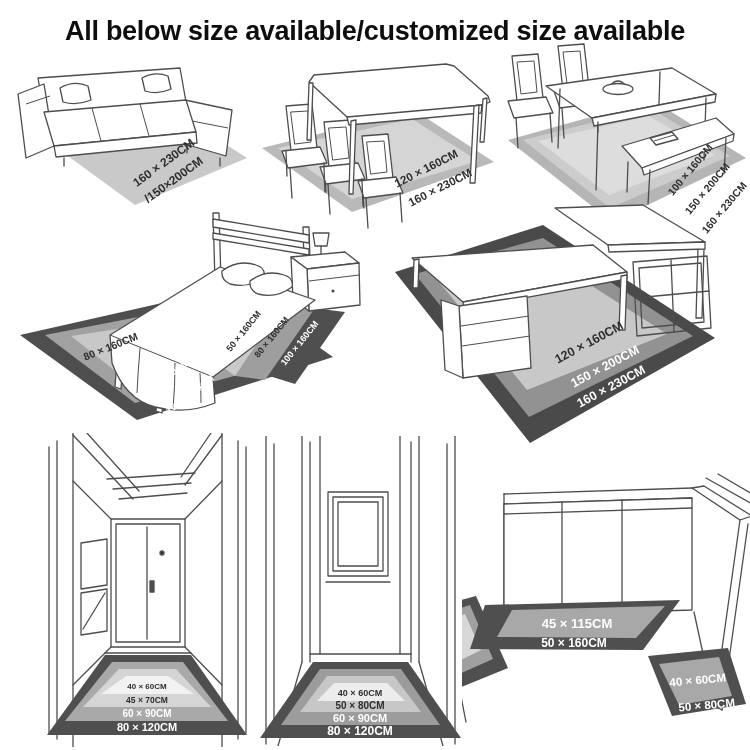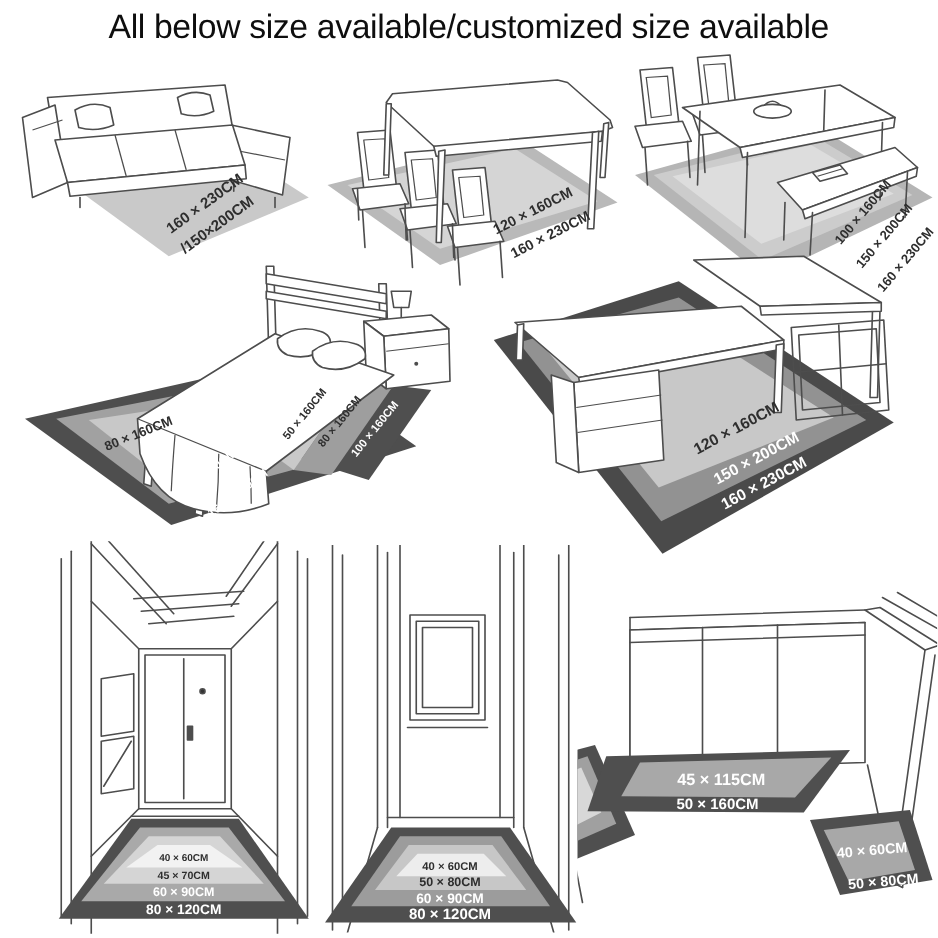--- a/index.html
+++ b/index.html
@@ -1,19 +1,19 @@
 <!DOCTYPE html>
 <html><head>
 <meta charset="utf-8">
 <style>
   html,body{margin:0;padding:0;background:#fff;}
   #canvas{position:relative;width:750px;height:750px;background:#fff;overflow:hidden;
           font-family:"Liberation Sans",sans-serif;}
-  #title{position:absolute;left:0;top:2px;width:750px;height:38px;line-height:38px;
-         text-align:center;font-size:27px;font-weight:400;color:#0e0e0e;letter-spacing:-.3px;}
+  #title{position:absolute;left:0;top:12px;width:750px;height:38px;line-height:38px;
+         text-align:center;font-size:27px;font-weight:700;color:#0e0e0e;letter-spacing:-.3px;}
   .scene{position:absolute;}
   svg text{font-family:"Liberation Sans",sans-serif;font-weight:700;}
   .art{fill:#fff;stroke:#4d4d4d;stroke-width:1.3;stroke-linejoin:round;stroke-linecap:round;}
   .ln{fill:none;stroke:#4d4d4d;stroke-width:1.3;stroke-linejoin:round;stroke-linecap:round;}
   .thin{fill:none;stroke:#4d4d4d;stroke-width:1;}
 </style>
 </head>
 <body>
 
 <div id="canvas">

